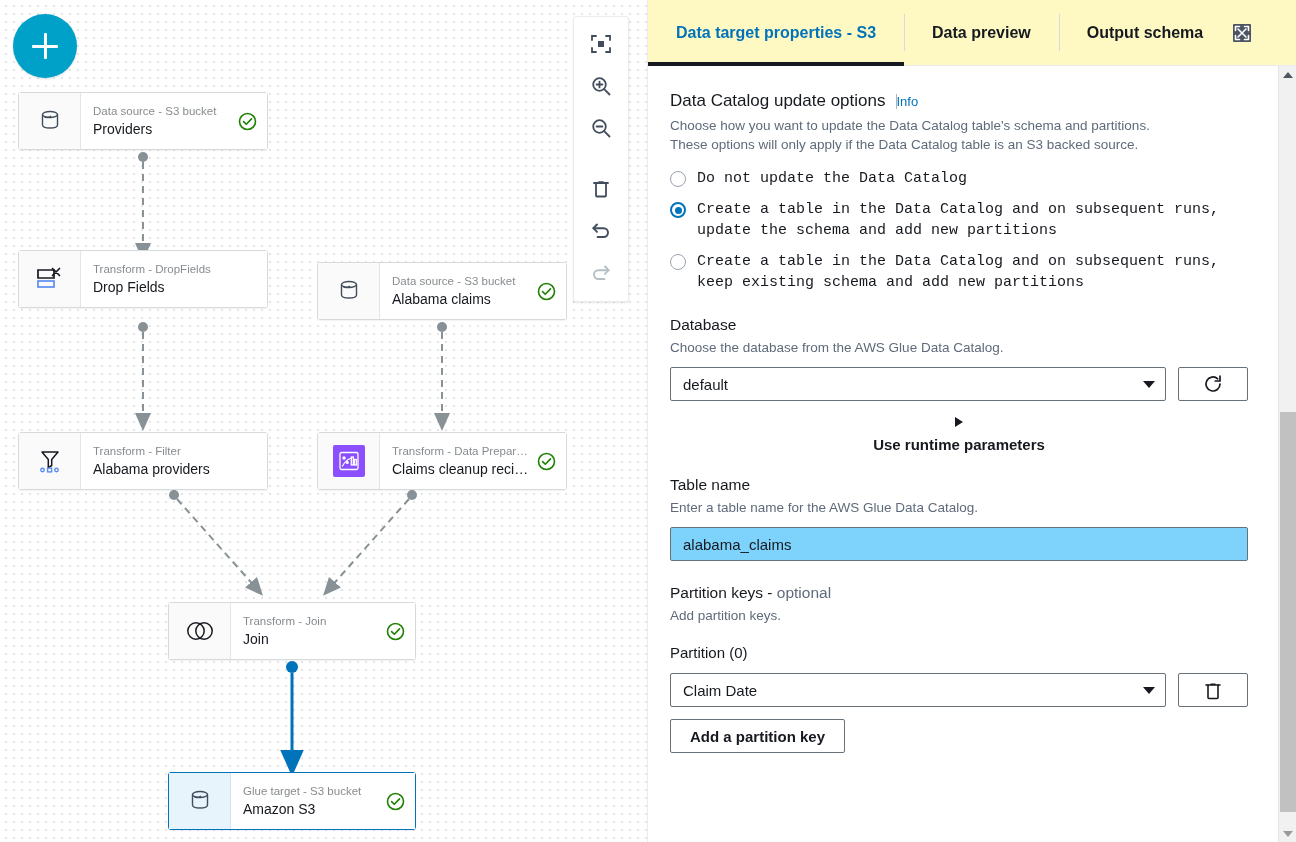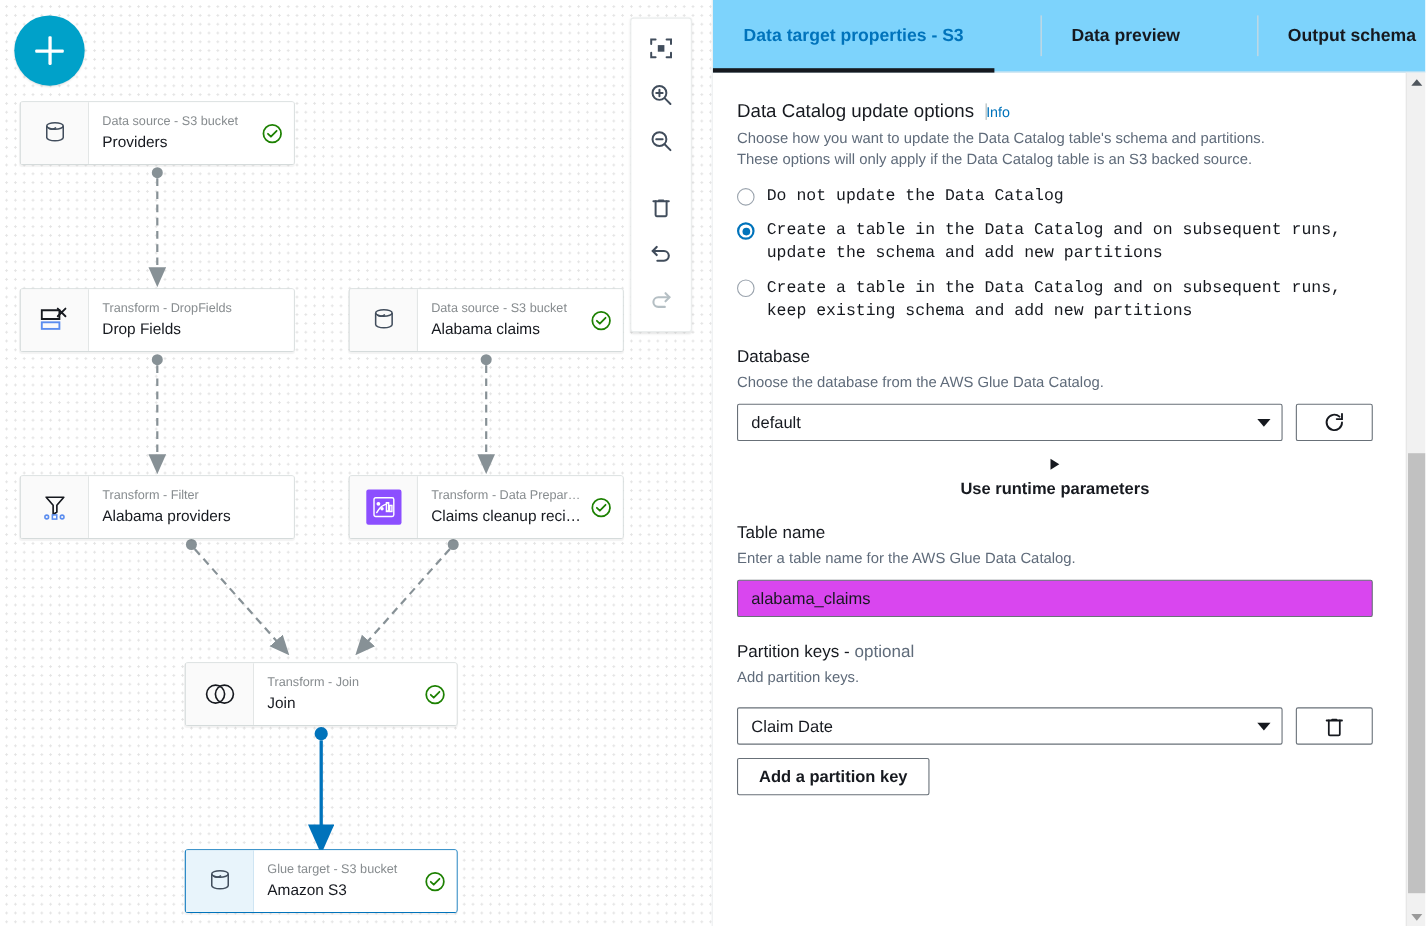--- a/index.html
+++ b/index.html
@@ -176,24 +176,23 @@
     height: 842px;
     flex: 0 0 648px;
     background: #ffffff;
     box-sizing: border-box;
     overflow: hidden;
   }
   .tabs {
     height: 66px;
     display: flex;
     align-items: stretch;
-    background: #7dd3fc;
+    background: #fef9c3;
     border-bottom: 1px solid #e9ebed;
     box-sizing: border-box;
-    gap: 42px;
   }
   .tab {
     display: flex;
     align-items: center;
     justify-content: center;
     font-size: 16px;
     font-weight: bold;
     color: #16191f;
     padding: 0 28px;
     cursor: pointer;
@@ -358,21 +357,21 @@
     cursor: pointer;
     padding: 0;
     box-sizing: border-box;
   }
 
   .text-input {
     margin-top: 10px;
     height: 34px;
     border: 1px solid #687078;
     border-radius: 2px;
-    background: #d946ef;
+    background: #7dd3fc;
     display: flex;
     align-items: center;
     padding: 0 12px;
     font-size: 15px;
     color: #16191f;
     width: 578px;
     box-sizing: border-box;
     cursor: text;
   }
 
@@ -548,21 +547,21 @@
         </div>
         <div class="n-check">
           <svg width="19" height="19" viewBox="0 0 19 19" fill="none" stroke="#1d8102" stroke-width="1.6">
             <circle cx="9.5" cy="9.5" r="8"></circle>
             <path d="M5.6 9.6l2.7 2.7 5.2-5.4" stroke-linecap="round" stroke-linejoin="round"></path>
           </svg>
         </div>
       </div>
     </div>
 
-    <div class="node" style="left:18px; top:262px; width:250px;">
+    <div class="node" style="left:18px; top:250px; width:250px;">
       <div class="icon-cell">
         <svg width="32" height="28" viewBox="0 0 32 28" fill="none">
           <path d="M4 5h16v8H4z" stroke="#16191f" stroke-width="1.7"></path>
           <rect x="4" y="16" width="16" height="6" stroke="#5b8def" stroke-width="1.7" fill="none"></rect>
           <path d="M18.5 3.5l7 7M25.5 3.5l-7 7" stroke="#16191f" stroke-width="1.7" stroke-linecap="round"></path>
         </svg>
       </div>
       <div class="body">
         <div class="texts">
           <div class="n-type">Transform - DropFields</div>
@@ -752,20 +751,21 @@
       </div>
 
       <div class="field">
         <div class="field-label">
           <span>Partition keys - </span><span class="opt">optional</span>
         </div>
         <div class="field-desc">Add partition keys.</div>
       </div>
 
       <div class="field" style="margin-top:18px">
+        <div class="field-label" style="font-size:15px">Partition (0)</div>
         <div class="row-ctrl">
           <div class="select">
             <span>Claim Date</span>
             <span class="caret"></span>
           </div>
           <button class="icon-btn">
             <svg width="22" height="22" viewBox="0 0 22 22" fill="none" stroke="#16191f" stroke-width="1.6" stroke-linecap="round">
               <path d="M4 6h14"></path>
               <path d="M9 5.2h4"></path>
               <path d="M6 6v12.5a1 1 0 0 0 1 1h8a1 1 0 0 0 1-1V6"></path>

